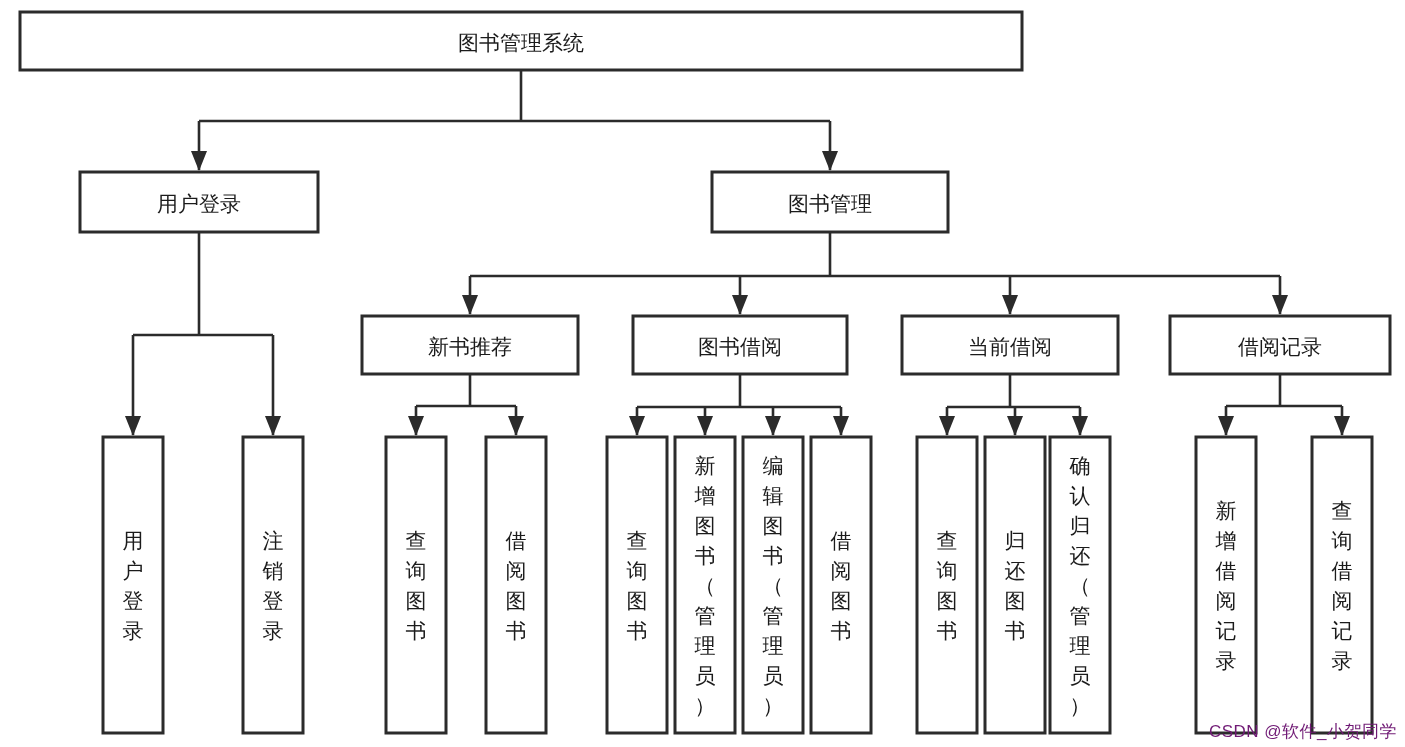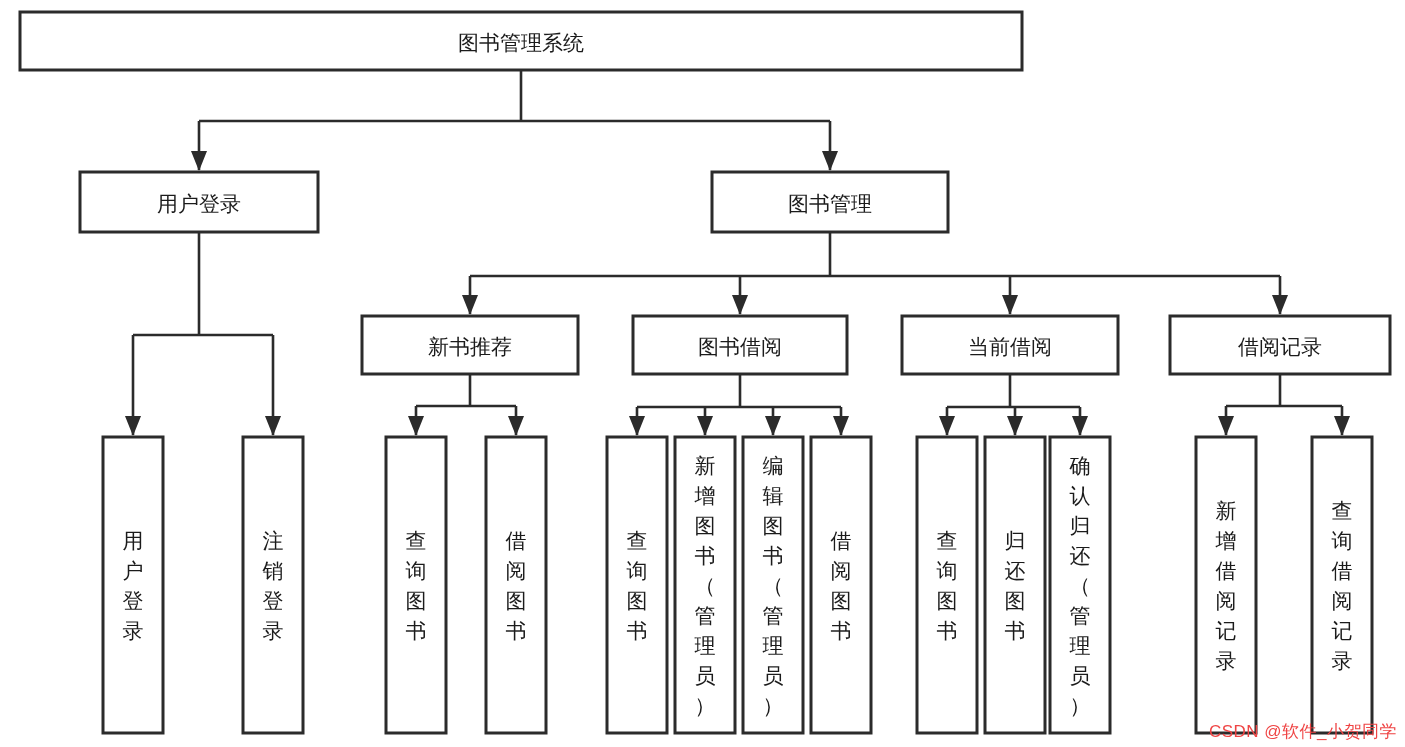--- a/index.html
+++ b/index.html
@@ -53,21 +53,21 @@
     font-size: 21px;
     fill: #1b1b1b;
     text-anchor: middle;
   }
   .watermark {
     position: absolute;
     right: 8px;
     bottom: 4px;
     font-family: "Liberation Sans", "DejaVu Sans", sans-serif;
     font-size: 17px;
-    color: #ef4444;
+    color: #701a75;
     white-space: nowrap;
     letter-spacing: 0.5px;
     pointer-events: none;
   }
 </style>
 </head>
 <body>
 
 <div id="diagram-root">
   <svg class="flow" viewBox="0 0 1405 747" xmlns="http://www.w3.org/2000/svg">

